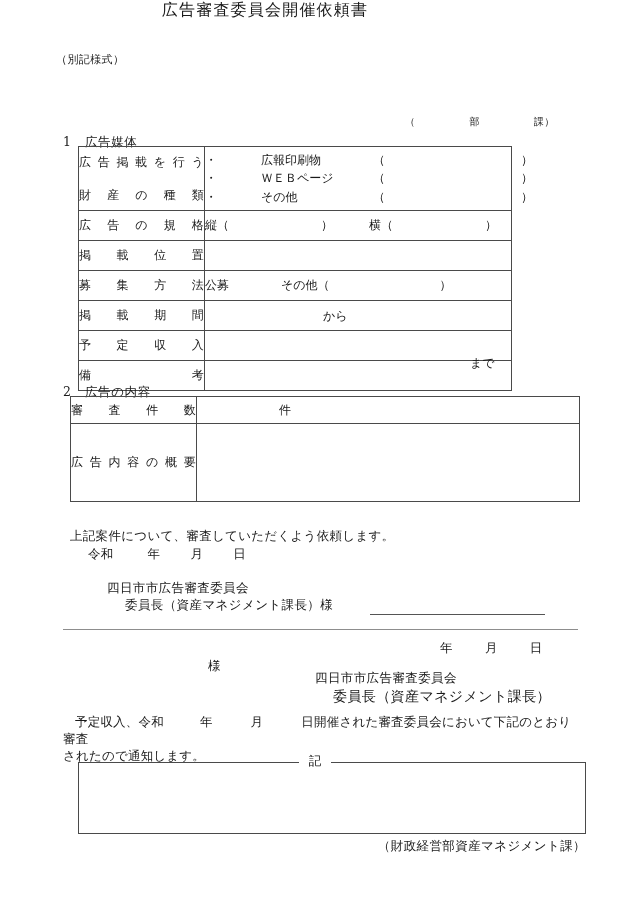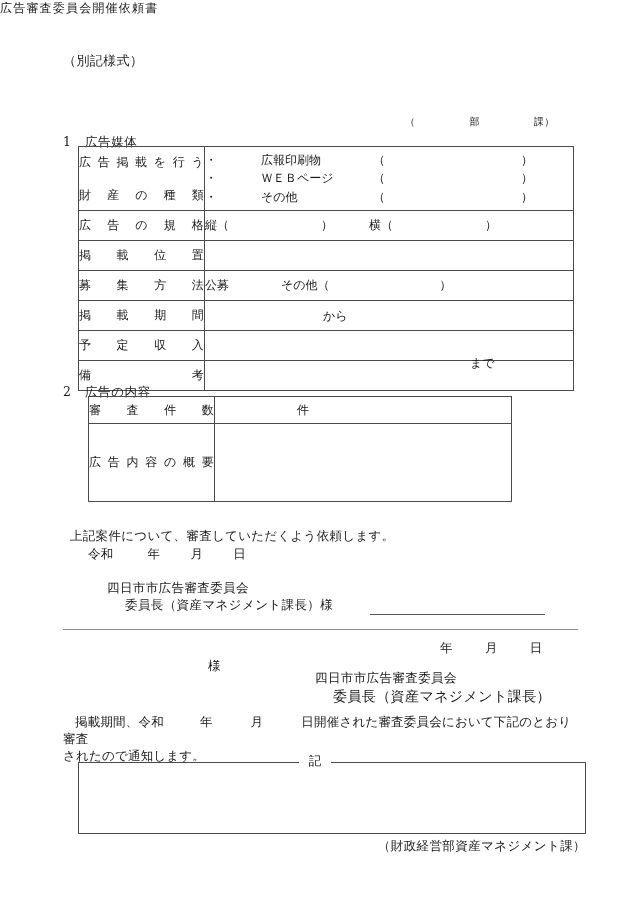--- a/index.html
+++ b/index.html
@@ -18,29 +18,29 @@
     height: 903px;
     background: #ffffff;
     overflow: hidden;
   }
 
   
   .abs { position: absolute; white-space: nowrap; }
 
   
   #form-kind {
-    left: 63px; top: 52px;
-    font-size: 13px;
+    left: 56px; top: 52px;
+    font-size: 11px;
     letter-spacing: 0.4px;
   }
   #doc-title {
     left: 0; top: 91px;
     width: 530px;
-    text-align: left;
-    font-size: 12px;
+    text-align: center;
+    font-size: 16px;
     letter-spacing: 1.2px;
     white-space: nowrap;
   }
   #dept-line {
     left: 405px; top: 115px;
     font-size: 10px;
     letter-spacing: 0.4px;
   }
   #dept-line .gap-a { display: inline-block; width: 54px; }
   #dept-line .gap-b { display: inline-block; width: 54px; }
@@ -74,22 +74,22 @@
   td.label-cell .spread {
     display: block;
     text-align: justify;
     text-align-last: justify;
     letter-spacing: 0.2px;
   }
   td.value-cell {
     padding: 2px 8px;
   }
 
-  #table1 { left: 78px; top: 146px; width: 496px; padding-left: 6px; }
-  #table2 { left: 88px; top: 396px; width: 424px; }
+  #table1 { left: 78px; top: 146px; width: 434px; padding-left: 6px; }
+  #table2 { left: 70px; top: 396px; width: 510px; }
 
   .r-media   { height: 64px; }
   .r-std     { height: 30px; }
   .r-pos     { height: 30px; }
   .r-method  { height: 30px; }
   .r-period  { height: 30px; }
   .r-income  { height: 30px; }
   .r-note    { height: 30px; }
   .r-count   { height: 27px; }
   .r-outline { height: 78px; }
@@ -326,21 +326,21 @@
   <div class="abs" id="notice-date">
     <span>年</span><span class="d1"></span><span>月</span><span class="d2"></span><span>日</span>
   </div>
 
   <div class="abs" id="notice-sama">様</div>
 
   <div class="abs" id="notice-org1">四日市市広告審査委員会</div>
   <div class="abs" id="notice-org2">委員長（資産マネジメント課長）</div>
 
   <div id="notice-body">
-    <span class="indent"></span><span>掲載期間、令和</span><span class="y1"></span><span>年</span><span class="y2"></span><span>月</span><span class="y2"></span><span>日開催された審査委員会において下記のとおり審査</span><br><span>されたので通知します。</span>
+    <span class="indent"></span><span>予定収入、令和</span><span class="y1"></span><span>年</span><span class="y2"></span><span>月</span><span class="y2"></span><span>日開催された審査委員会において下記のとおり審査</span><br><span>されたので通知します。</span>
   </div>
 
   <div id="ki-box"></div>
   <div id="ki-label"><span>記</span></div>
 
   <div id="footer-dept">（財政経営部資産マネジメント課）</div>
 
 </div>
 
 </body></html>

